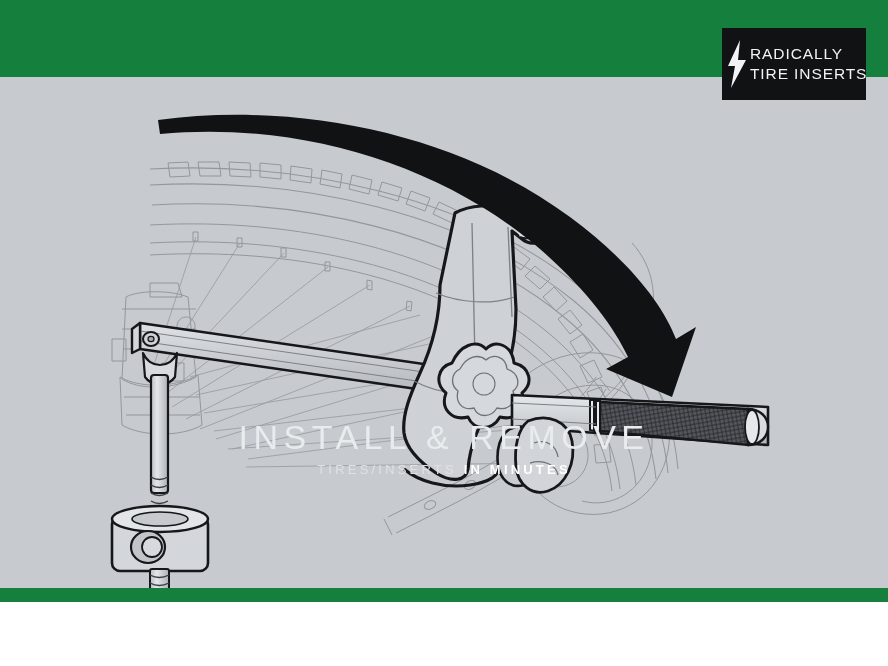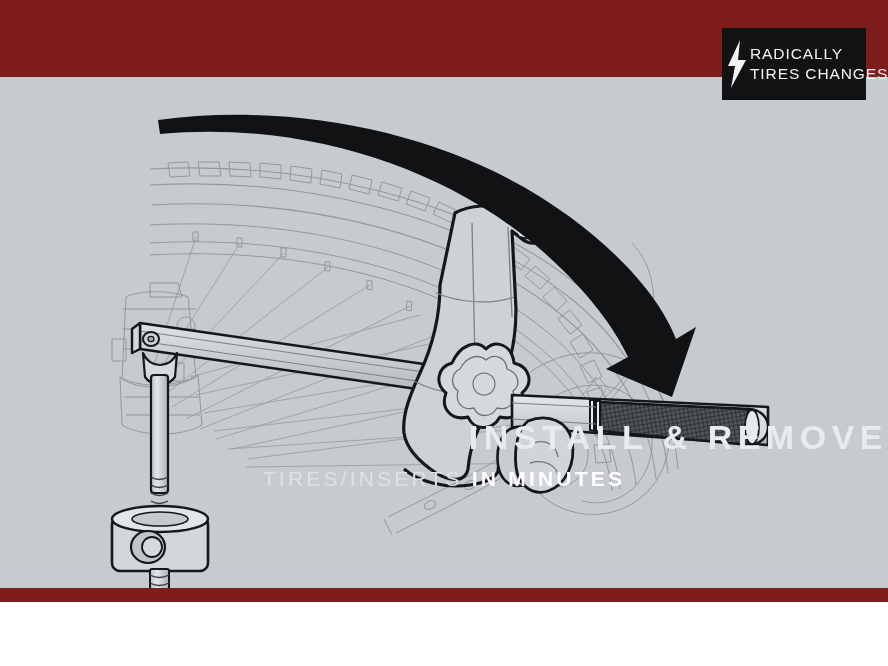--- a/index.html
+++ b/index.html
@@ -11,21 +11,21 @@
     width: 888px;
     height: 666px;
     overflow: hidden;
     font-family: "Liberation Sans", sans-serif;
   }
 
   #stage {
     position: relative;
     width: 888px;
     height: 602px;
-    background: #7f1d1d;
+    background: #15803d;
   }
 
   
   #band {
     position: absolute;
     left: 0;
     top: 77px;
     width: 888px;
     height: 511px;
     background: #c7cace;
@@ -81,30 +81,29 @@
     top: 418px;
     width: 888px;
     text-align: center;
     pointer-events: none;
   }
   #caption .line1 {
     color: #e9ecee;
     font-size: 34px;
     line-height: 38px;
     letter-spacing: 5.5px;
-    font-weight: 700;
+    font-weight: 400;
     white-space: nowrap;
-    text-align: right;
   }
   #caption .line2 {
-    font-size: 21px;
+    font-size: 13px;
     line-height: 24px;
     letter-spacing: 3.2px;
     white-space: nowrap;
-    margin-top: 11px;
+    margin-top: 2px;
   }
   #caption .line2 .thin {
     color: #dfe2e5;
     font-weight: 300;
   }
   #caption .line2 .bold {
     color: #ffffff;
     font-weight: 700;
   }
 </style>
@@ -349,21 +348,21 @@
 
     </svg>
   </div>
 
   <div id="badge">
     <svg class="bolt" viewBox="0 0 22 50">
       <path d="M14 1 L2 27 L9 27 L5 49 L20 21 L12 21 Z" fill="#f2f3f4"></path>
     </svg>
     <div class="lines">
       <span>RADICALLY</span>
-      <span>TIRES CHANGES</span>
+      <span>TIRE INSERTS</span>
     </div>
   </div>
 
   <div id="caption">
     <div class="line1">INSTALL &amp; REMOVE</div>
     <div class="line2">
       <span class="thin">TIRES/INSERTS</span>
       <span class="bold">IN MINUTES</span>
     </div>
   </div>

